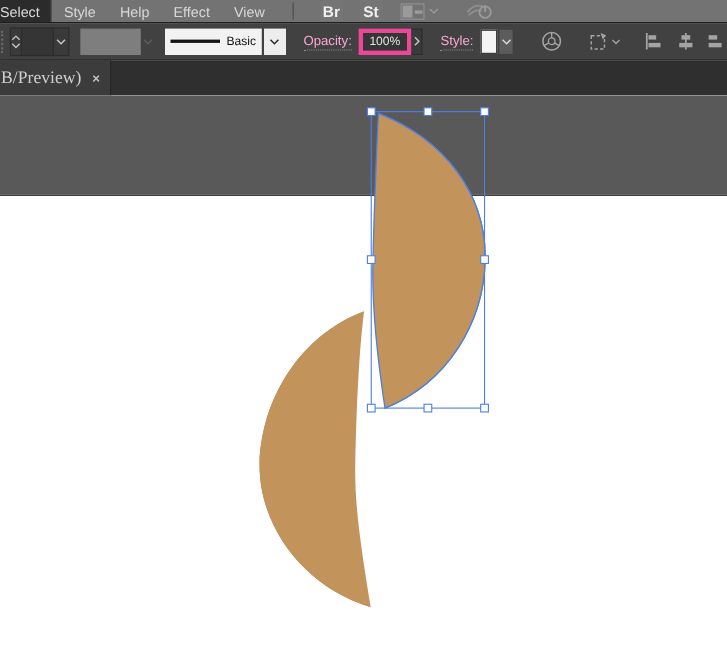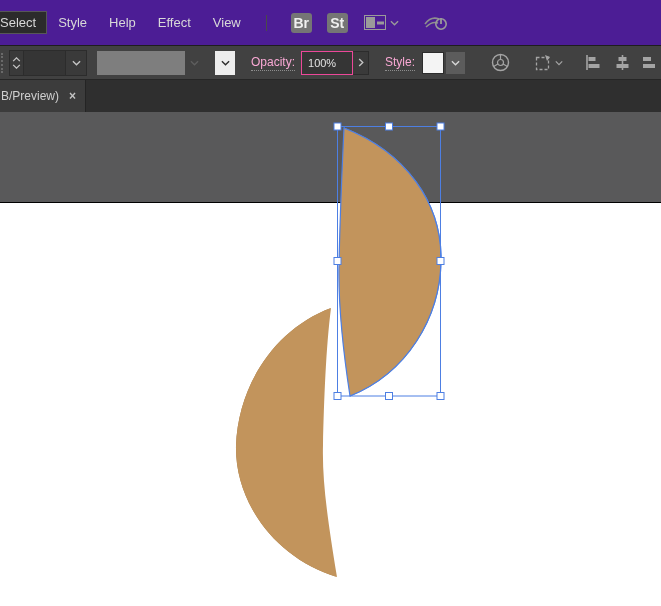--- a/index.html
+++ b/index.html
@@ -1,20 +1,20 @@
 <!DOCTYPE html>
 <html><head>
 <meta charset="utf-8">
 <style>
   * { box-sizing: border-box; margin: 0; padding: 0; }
   html,body { width: 661px; height: 606px; overflow: hidden;
     font-family: "Liberation Sans", sans-serif; background:#fff; }
 
   
-  .menubar { height:46px; background:#4c1d95; display:flex; align-items:center;
+  .menubar { height:21px; background:#737373; display:flex; align-items:center;
     border-bottom:1px solid #1e1e1e; position:relative; overflow:hidden;text-align:right; }
   .menu-item { color:#d8d8d8; font-size:13px; padding:4px 11px; white-space:nowrap; }
   .menu-item.cropped { margin-left:-11px; background:#2b2b2b;
     border:1px solid #575757; padding:3px 10px; }
   .menubar-sep { width:1px; height:16px; background:#4a4a4a; margin:0 8px 0 14px; }
   .mini-app-btn { width:21px; height:20px; background:#757575; color:#f0f0f0;
     font-size:14px; font-weight:bold; border-radius:3px; display:flex;
     align-items:center; justify-content:center; margin-left:16px; }
   .iconbtn { display:flex; align-items:center; gap:4px; margin-left:16px; color:#a8a8a8; }
 
@@ -37,37 +37,37 @@
     justify-content:center; color:#5e5e5e; }
   .brush-combo { display:flex; margin-left:10px; }
   .brush-field { width:88px; height:24px; background:#f2f2f2; display:flex;
     align-items:center; padding:0 5px; gap:6px; }
   .brush-line { flex:1; height:3px; background:#141414; }
   .brush-name { font-size:11px; color:#111; }
   .brush-chev { width:20px; height:24px; background:#ededed; margin-left:2px;
     display:flex; align-items:center; justify-content:center; color:#2a2a2a; }
   .ctl-label { color:#f9a8d4; font-size:12px; margin-left:16px;
     border-bottom:1px dotted #8d8d8d; padding-bottom:1px; }
-  .opacity-field { width:52px; height:24px; background:#353535; border:1px solid #ec4899;
+  .opacity-field { width:52px; height:24px; background:#353535; border:4px solid #ec4899;
     color:#e2e2e2; font-size:11px; display:flex; align-items:center; padding:0 6px;
     margin-left:6px;text-align:center; }
   .more-btn { width:16px; height:24px; background:#3a3a3a; border:1px solid #2c2c2c;
     border-left:none; display:flex; align-items:center; justify-content:center;
     color:#c5c5c5; }
   .style-swatch { width:22px; height:22px; background:#f4f4f4; border:1px solid #2c2c2c;
     margin-left:7px; }
   .style-chev { width:19px; height:22px; background:#5c5c5c; margin-left:2px;
     display:flex; align-items:center; justify-content:center; color:#d8d8d8; }
   .bar-icon { margin-left:18px; color:#a4a4a4; display:flex; align-items:center; gap:3px; }
 
   
   .tabbar { height:32px; background:#2f2f2f; display:flex; align-items:stretch; }
   .doc-tab { background:#3c3c3c; border-right:1px solid #242424; display:flex;
     align-items:center; padding:0 9px 0 6px; gap:10px; overflow:hidden; }
-  .tab-title { color:#cfcfcf; font-size:12px; white-space:nowrap; margin-left:-5px; }
+  .tab-title { color:#cfcfcf; font-size:16px; white-space:nowrap; margin-left:-5px;font-family:Liberation Serif, serif; }
   .tab-close { color:#c3c3c3; font-size:12px; font-weight:bold; line-height:1;
     cursor:default; }
 
   
   .canvas { position:relative; width:661px; height:510px; background:#ffffff; }
   .canvas svg { position:absolute; left:0; top:0; }
 </style>
 </head>
 <body>
 
@@ -120,20 +120,24 @@
   </span>
 
   <span class="profile-field"></span>
   <span class="profile-chev">
     <svg width="9" height="6" viewBox="0 0 10 6">
         <polyline points="1,1 5,5 9,1" fill="none" stroke="currentColor" stroke-width="1.5"></polyline>
       </svg>
   </span>
 
   <span class="brush-combo">
+    <span class="brush-field">
+      <span class="brush-line"></span>
+      <span class="brush-name">Basic</span>
+    </span>
     <span class="brush-chev">
       <svg width="9" height="6" viewBox="0 0 10 6">
           <polyline points="1,1 5,5 9,1" fill="none" stroke="currentColor" stroke-width="1.5"></polyline>
         </svg>
     </span>
   </span>
 
   <span class="ctl-label">Opacity:</span>
   <span class="opacity-field">100%</span>
   <span class="more-btn">

